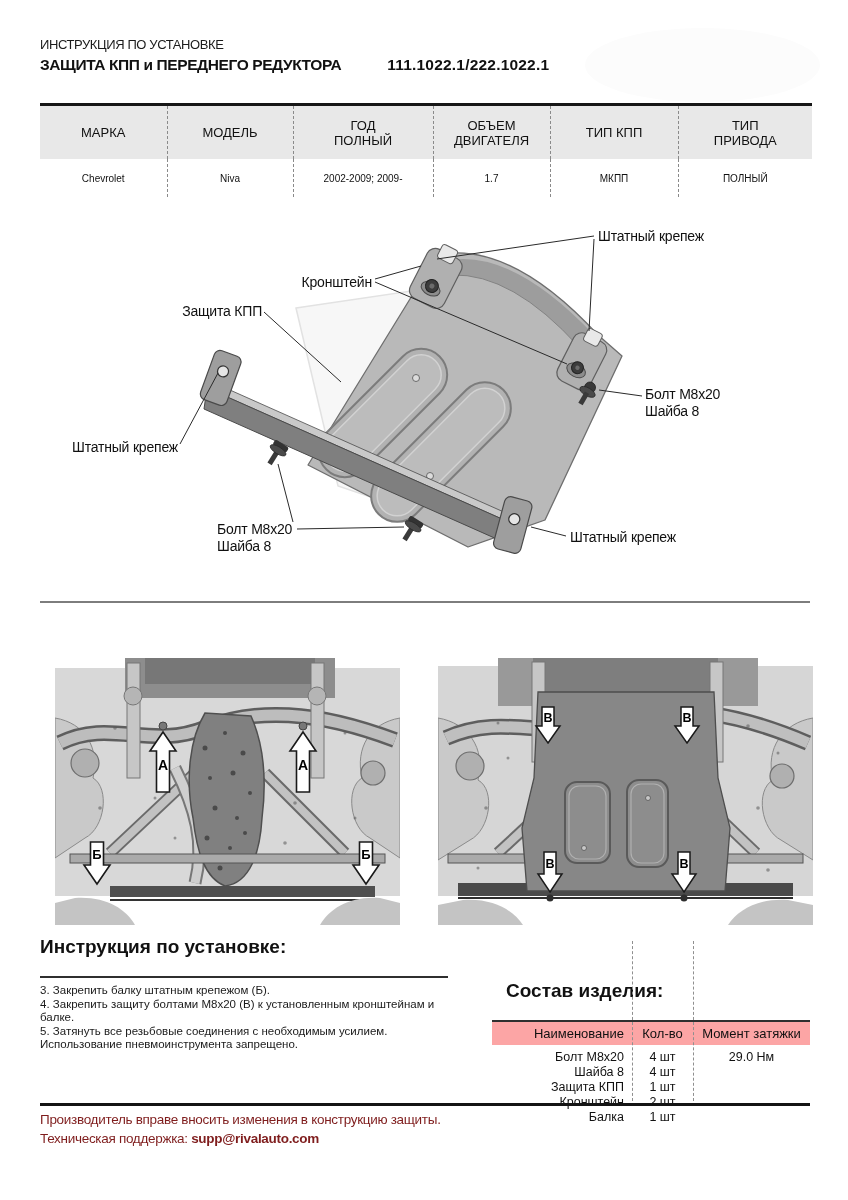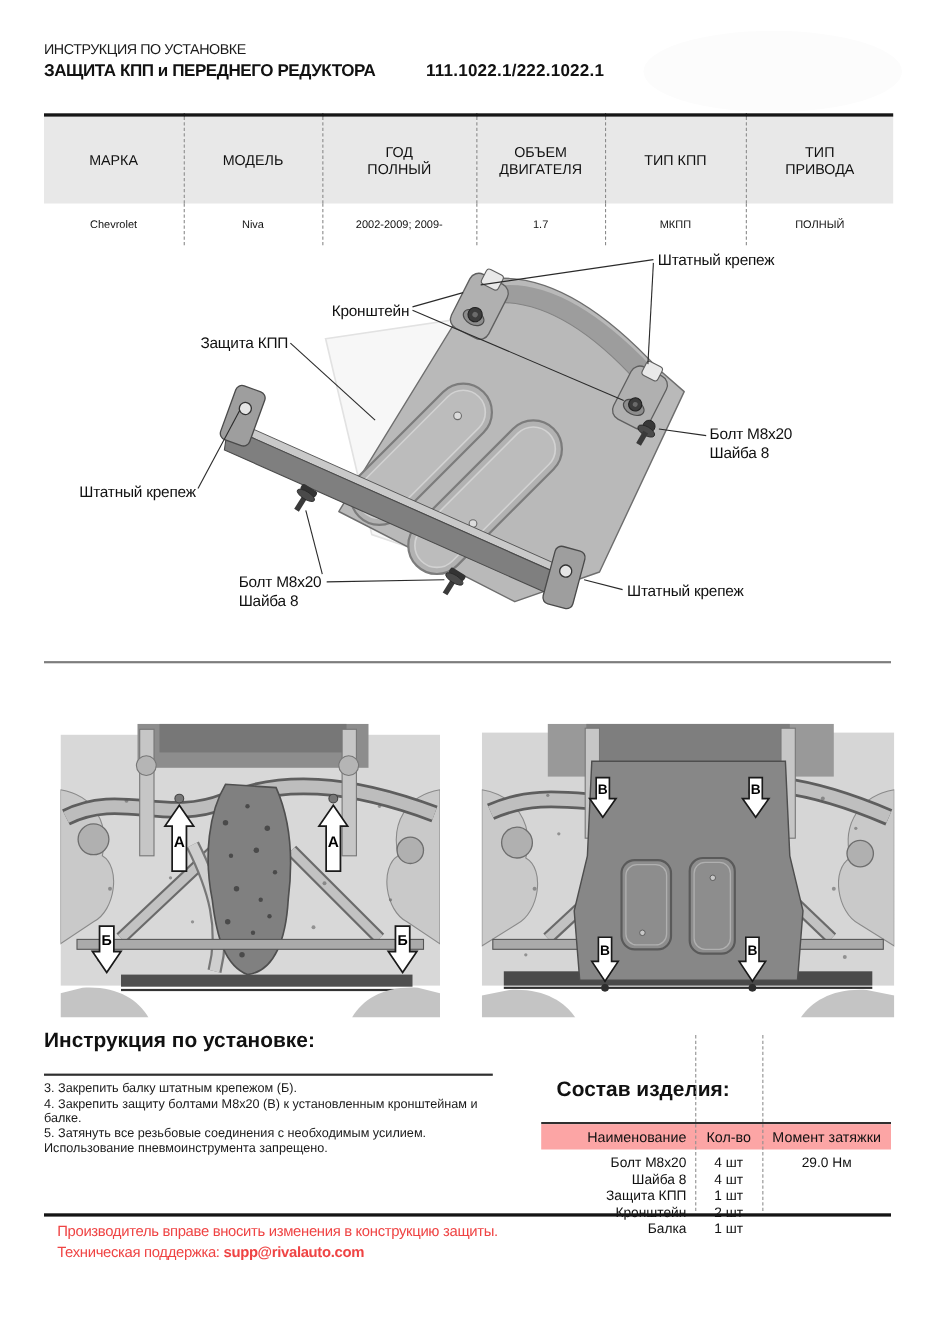--- a/index.html
+++ b/index.html
@@ -9,21 +9,21 @@
         border-radius:50%;background:#fcfcfc;}
   .doc-type{position:absolute;left:40px;top:37px;font-size:13px;font-weight:400;
         letter-spacing:-0.4px;color:#1b1b1b;}
   .title-row{position:absolute;left:40px;top:56px;display:flex;align-items:baseline;}
   .product-title{font-size:15.5px;font-weight:700;letter-spacing:-0.4px;}
   .part-numbers{font-size:15.5px;font-weight:700;margin-left:46px;letter-spacing:0.2px;}
 
   .vehicle-table{position:absolute;left:40px;top:103px;width:772px;border-collapse:collapse;
         table-layout:fixed;border-top:3px solid #161616;}
   .vehicle-table th{background:#e8e8e8;height:47px;font-size:13px;font-weight:400;
-        text-align:center;vertical-align:middle;white-space:pre-line;line-height:15px;padding:16px;}
+        text-align:center;vertical-align:middle;white-space:pre-line;line-height:15px;padding:3px;}
   .vehicle-table td{height:38px;font-size:10px;text-align:center;vertical-align:middle;padding:0;}
   .vehicle-table th+th,.vehicle-table td+td{border-left:1px dashed #8a8a8a;}
 
   .divider{position:absolute;left:40px;width:770px;}
   .div1{top:601px;height:2px;background:#7d7d7d;}
   .footer-divider{top:1103px;height:3px;background:#141414;}
 
   .diagram{position:absolute;left:0;top:210px;}
   .photo-left{position:absolute;left:55px;top:658px;}
   .photo-right{position:absolute;left:438px;top:658px;}
@@ -42,22 +42,22 @@
   .parts .rule{margin-bottom:0;}
   .parts-header{display:flex;background:#fca5a5;height:23px;align-items:center;font-size:13px;}
   .parts-rows{margin-top:5px;}
   .parts-row{display:flex;font-size:12.5px;line-height:15px;}
   .col-name{width:140px;text-align:right;padding-right:8px;box-sizing:border-box;}
   .col-qty{width:61px;text-align:center;}
   .col-torque{width:117px;text-align:center;}
   .dash-line{position:absolute;top:941px;height:160px;border-left:1px dashed #8f8f8f;}
   .dash1{left:632px;}.dash2{left:693px;}
 
-  .footer-text{position:absolute;left:52px;top:1110px;font-size:13.5px;line-height:19px;
-        letter-spacing:-0.3px;color:#ef4444;}
+  .footer-text{position:absolute;left:40px;top:1110px;font-size:13.5px;line-height:19px;
+        letter-spacing:-0.3px;color:#7f1d1d;}
   .email{font-weight:700;}
 </style>
 </head>
 <body>
 
 <div class="page">
 
   <div class="watermark-blob"></div>
 
   <div class="doc-type">ИНСТРУКЦИЯ ПО УСТАНОВКЕ</div>

